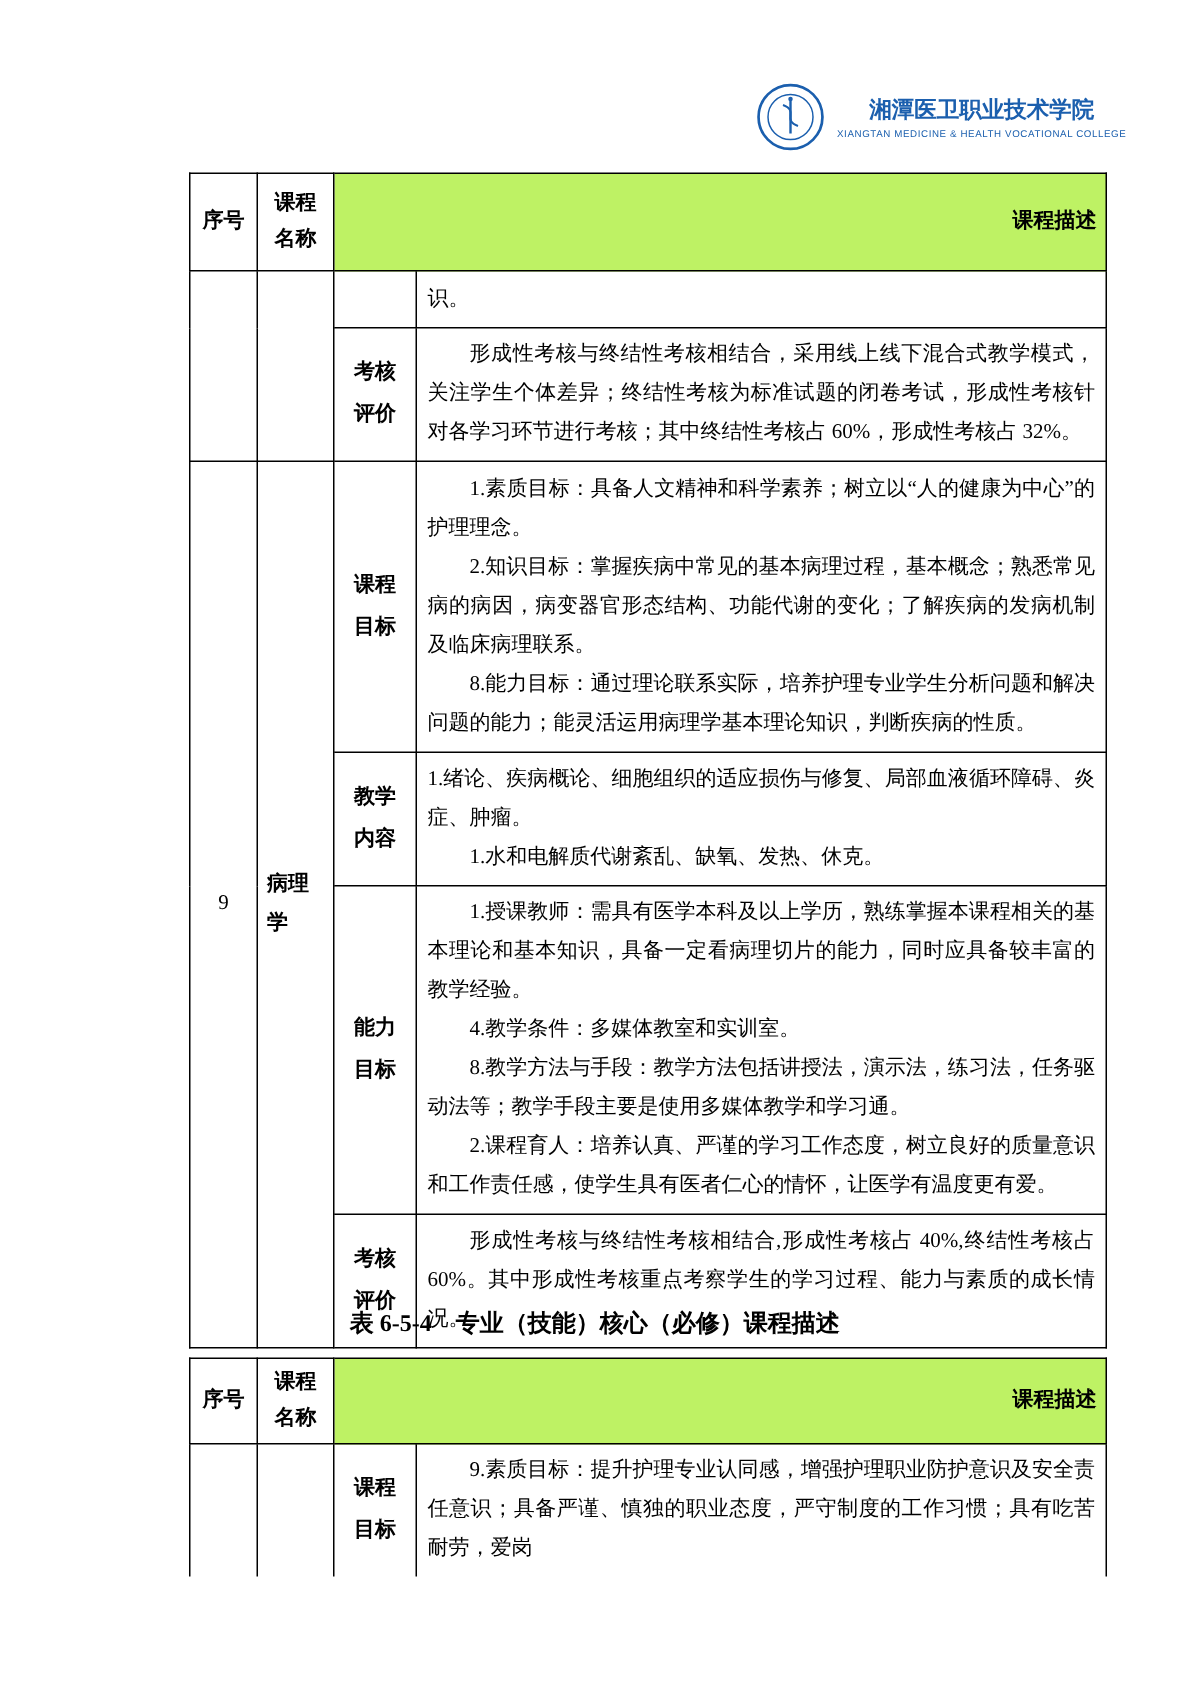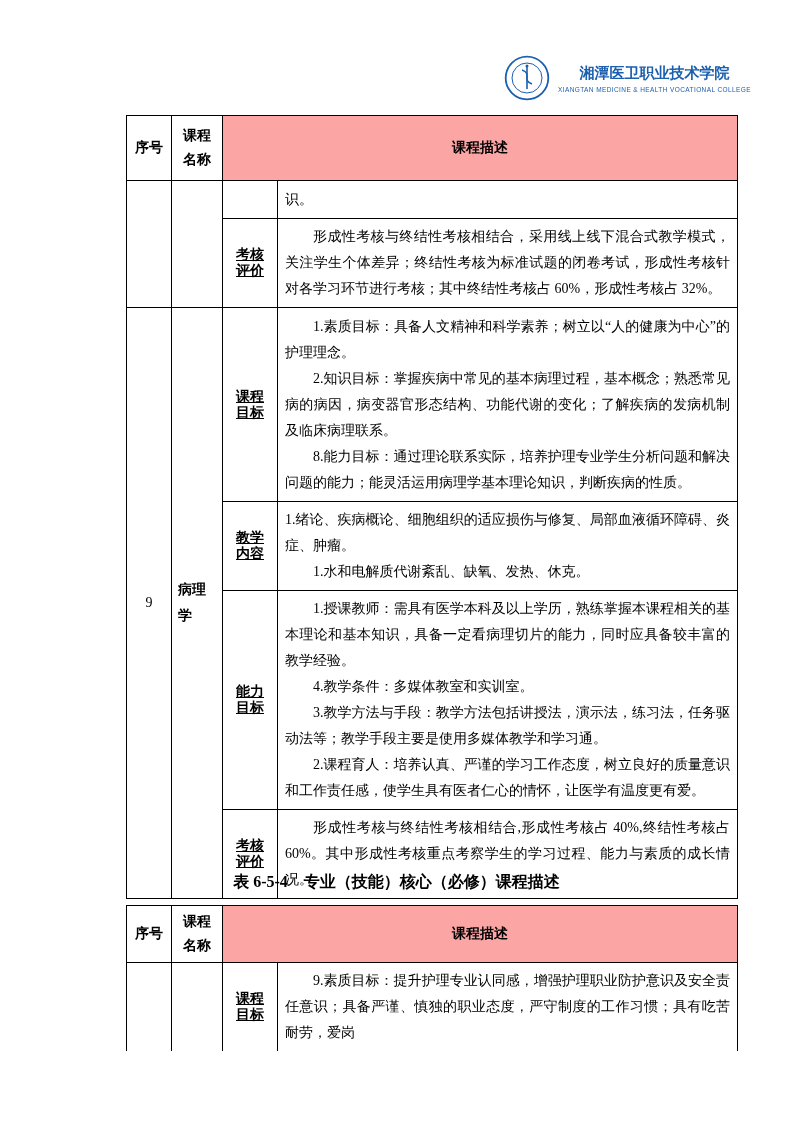--- a/index.html
+++ b/index.html
@@ -54,28 +54,27 @@
   #t1 { top: 115px; }
   #t2 { top: 905px; }
   .ctable td, .ctable th { border: 1px solid #000; vertical-align: middle; }
   .h {
     font-weight: bold;
     font-size: 14px;
     text-align: center;
     padding: 4px 6px;
     line-height: 24px;
   }
-  .shaded { background: #fca5a5; }
+  .shaded { background: #bef264; text-align: right; }
   .lcell {
     font-weight: bold;
     font-size: 14px;
     text-align: center;
     padding: 4px 8px;
-    line-height: 16px;
-    text-decoration: underline;
+    line-height: 28px;
   }
   .ncell { text-align: center; font-size: 14px; padding: 2px; }
   .namecell {
     font-weight: bold;
     font-size: 14px;
     padding: 4px 6px;
     line-height: 26px;
   }
   .ccell { font-size: 14px; padding: 5px 7px; }
   .para { margin: 0; line-height: 26px; text-align: justify; }
@@ -160,21 +159,21 @@
           <p class="para">1.绪论、疾病概论、细胞组织的适应损伤与修复、局部血液循环障碍、炎症、肿瘤。</p>
           <p class="para indent">1.水和电解质代谢紊乱、缺氧、发热、休克。</p>
         </td>
       </tr>
 
       <tr style="height:219px">
         <td class="lcell">能力目标</td>
         <td class="ccell">
           <p class="para indent">1.授课教师：需具有医学本科及以上学历，熟练掌握本课程相关的基本理论和基本知识，具备一定看病理切片的能力，同时应具备较丰富的教学经验。</p>
           <p class="para indent">4.教学条件：多媒体教室和实训室。</p>
-          <p class="para indent">3.教学方法与手段：教学方法包括讲授法，演示法，练习法，任务驱动法等；教学手段主要是使用多媒体教学和学习通。</p>
+          <p class="para indent">8.教学方法与手段：教学方法包括讲授法，演示法，练习法，任务驱动法等；教学手段主要是使用多媒体教学和学习通。</p>
           <p class="para indent">2.课程育人：培养认真、严谨的学习工作态度，树立良好的质量意识和工作责任感，使学生具有医者仁心的情怀，让医学有温度更有爱。</p>
         </td>
       </tr>
 
       <tr style="height:56px">
         <td class="lcell">考核评价</td>
         <td class="ccell">
           <p class="para indent">形成性考核与终结性考核相结合,形成性考核占 40%,终结性考核占 60%。其中形成性考核重点考察学生的学习过程、能力与素质的成长情况。</p>
         </td>
       </tr>

